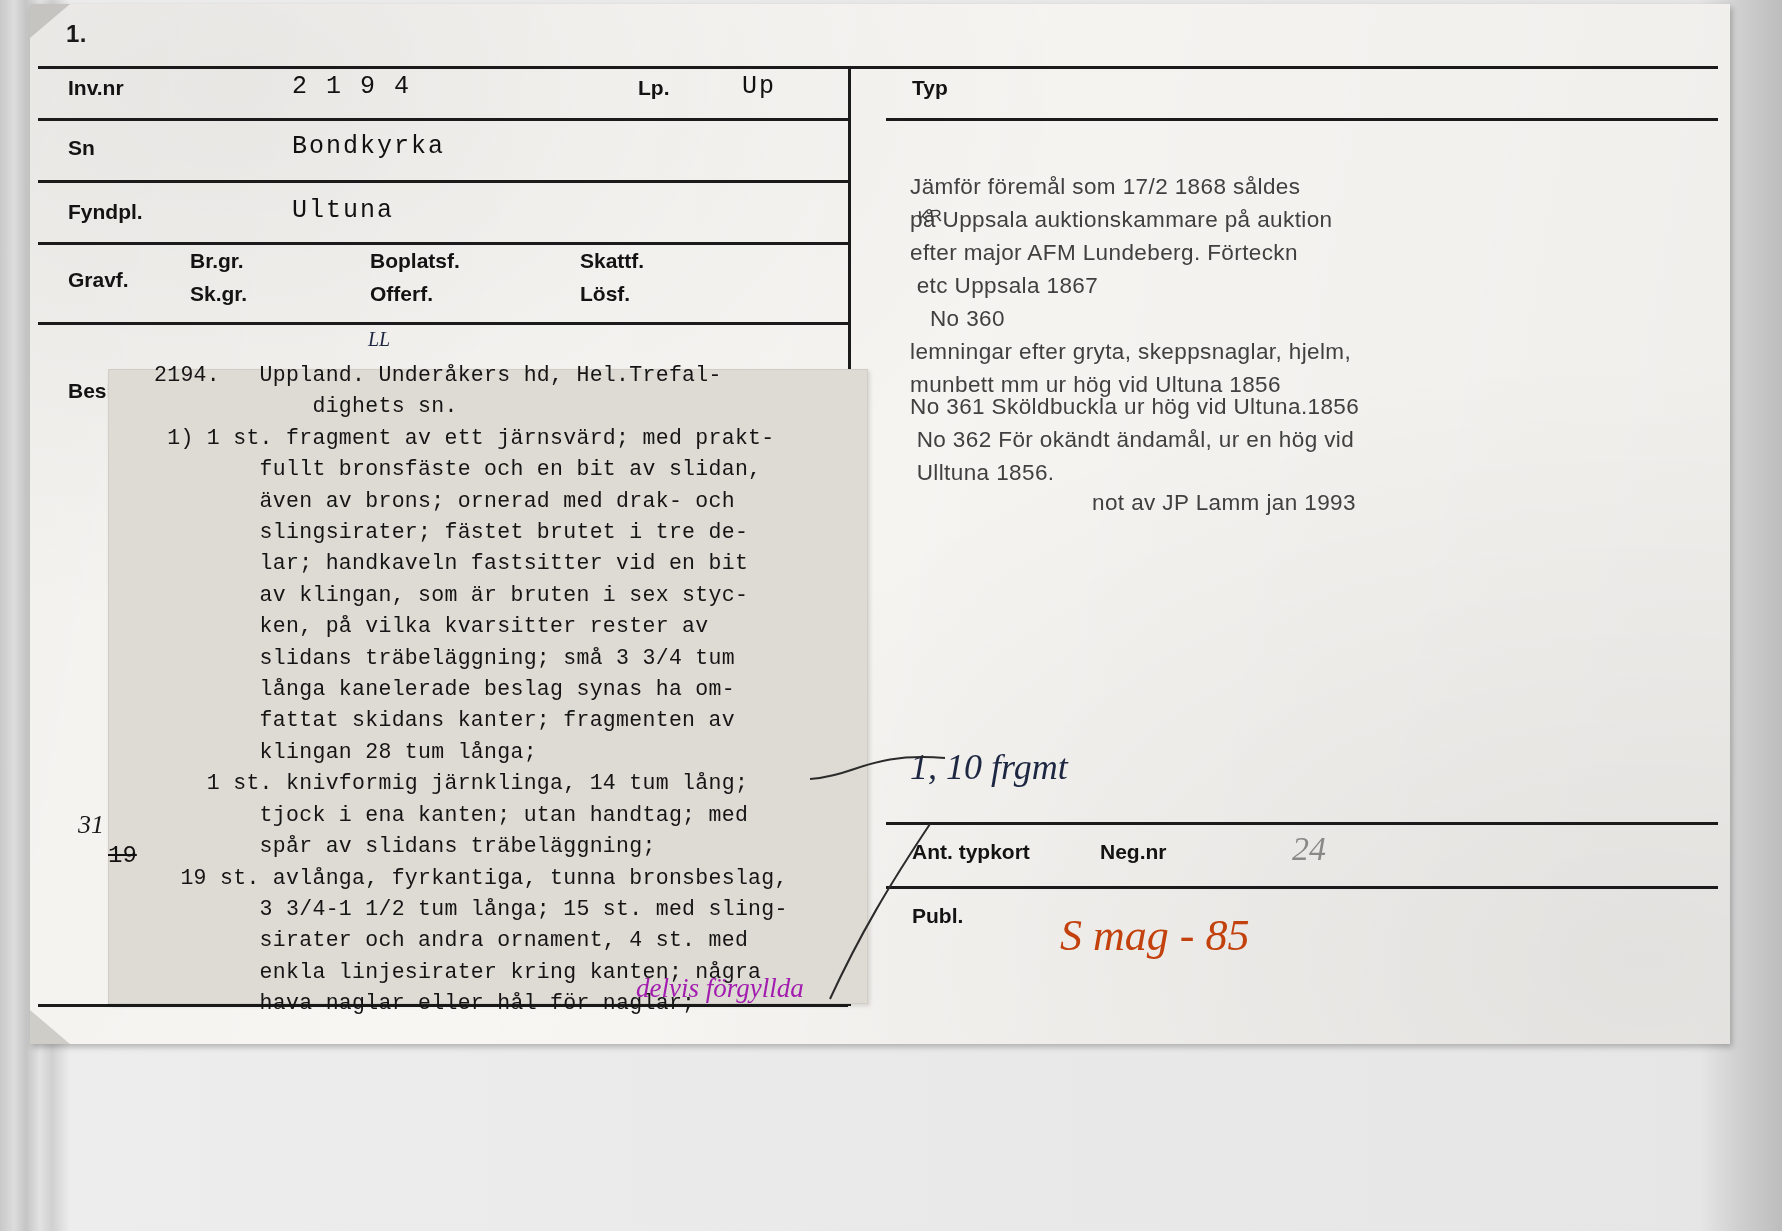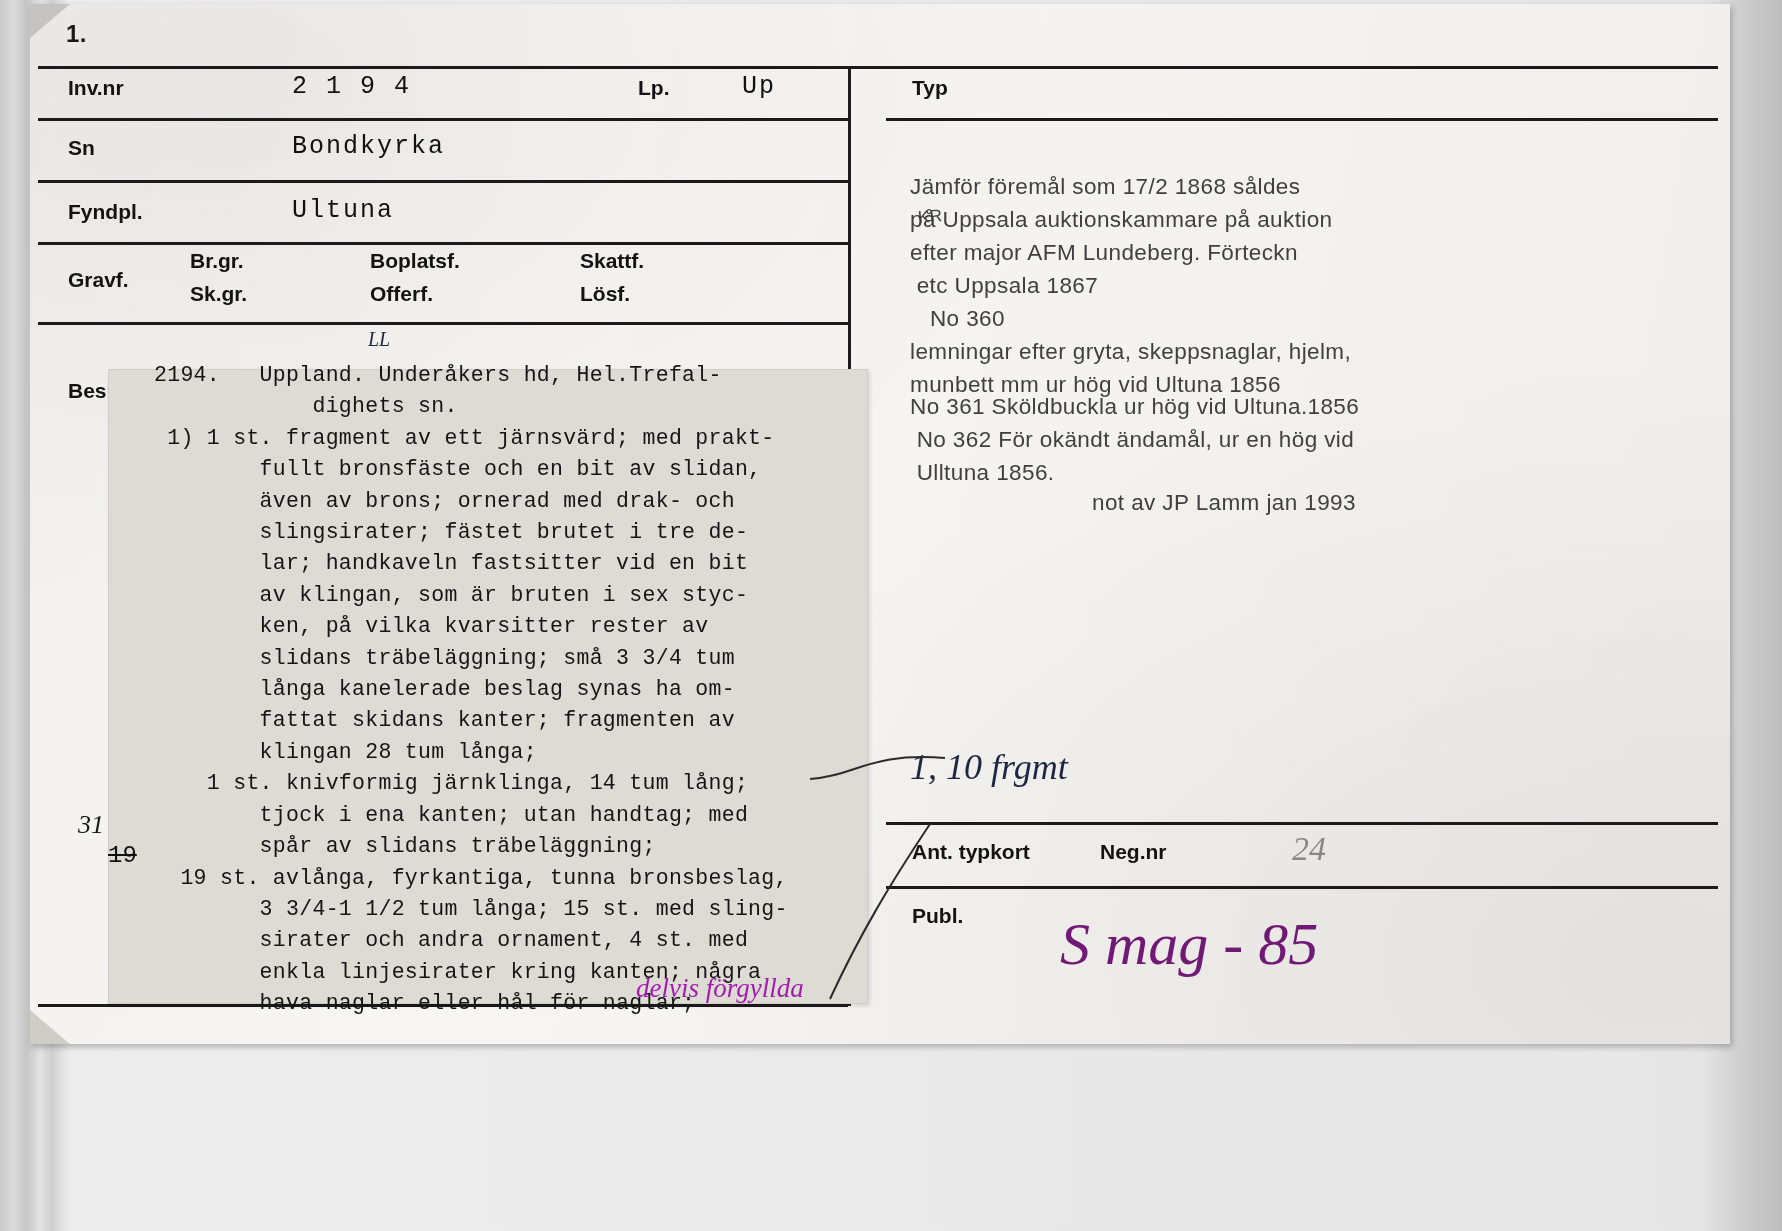--- a/index.html
+++ b/index.html
@@ -238,16 +238,16 @@
 
     <svg class="curve" style="left:790px; top:820px; width:120px; height:180px;" viewBox="0 0 120 180">
       <path d="M110,0 C70,60 40,110 10,175" stroke="#2b2b2b" stroke-width="2" fill="none"></path>
     </svg>
 
     <div class="lbl" style="left:882px; top:836px;">Ant. typkort</div>
     <div class="lbl" style="left:1070px; top:836px;">Neg.nr</div>
     <div class="small-hand" style="left:1262px; top:826px; font-size:34px; color:#3b3b3b; opacity:0.55;">24</div>
 
     <div class="lbl" style="left:882px; top:900px;">Publ.</div>
-    <div class="hand" style="left:1030px; top:906px; font-size:60px; color:#701a75;">S mag - 85</div>
+    <div class="hand" style="left:1030px; top:906px; font-size:44px; color:#c2410c;">S mag - 85</div>
   <div class="small-hand" style="left: 78px; top: 838px; font-size: 24px; color: rgb(17, 17, 17); font-style: normal; font-family: &quot;Liberation Mono&quot;, monospace; text-decoration: line-through;">19</div>
     </div>
 </div>
 
 </body></html>

